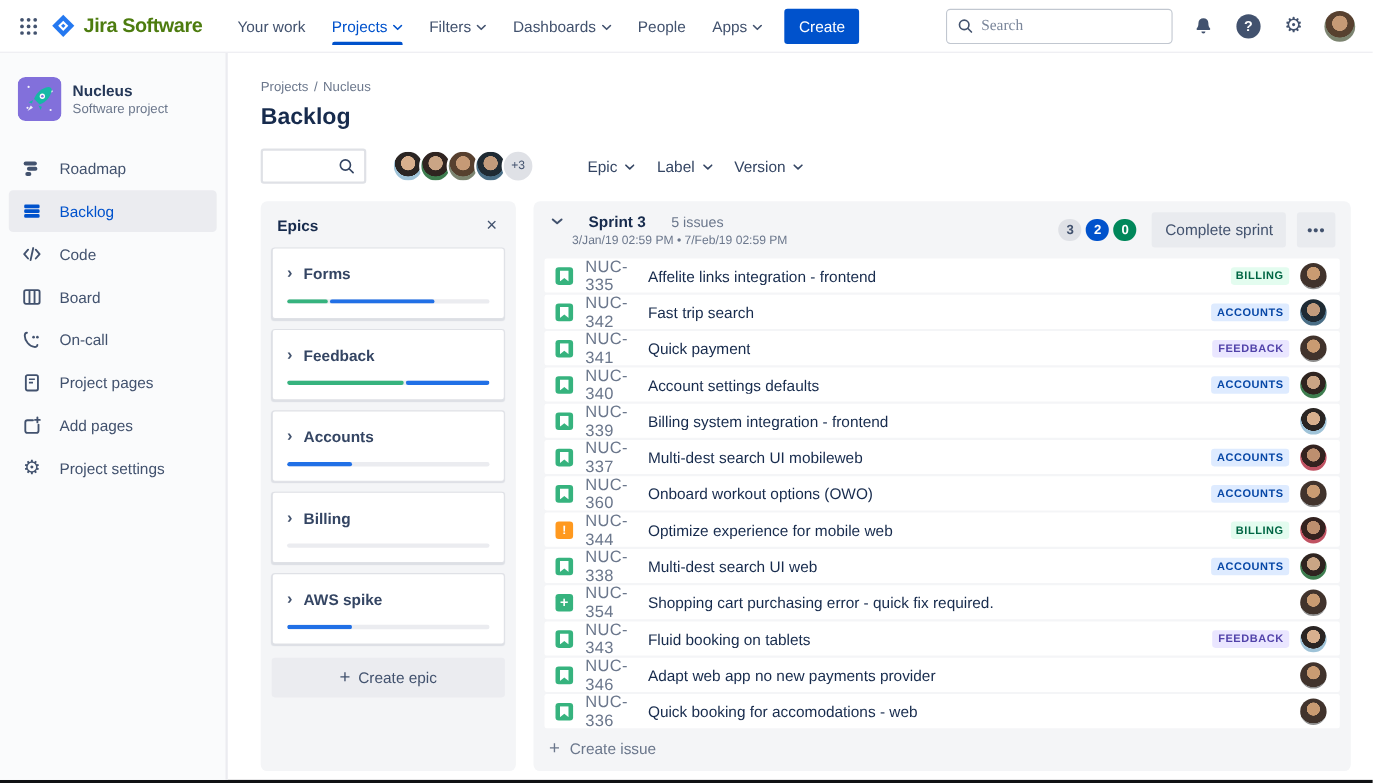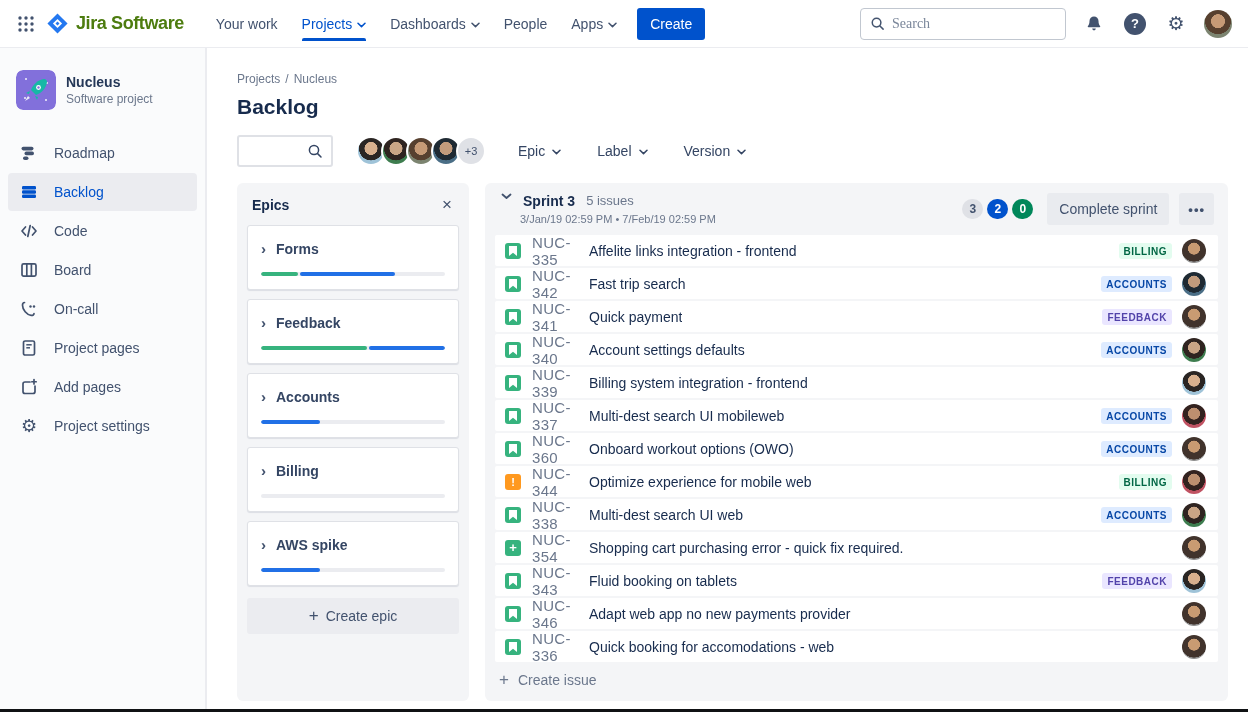--- a/index.html
+++ b/index.html
@@ -54,21 +54,21 @@
   .breadcrumb .crumb { cursor:pointer; }
   .page-title { font-size:21px; font-weight:600; color:#172B4D; margin-top:9px; }
   .toolbar { display:flex; align-items:center; margin-top:16px; }
   .tb-search { display:flex; align-items:center; width:96px; height:32px; border:2px solid #DFE1E6; border-radius:3px; padding:0 8px; background:#fff; }
   .tb-search input { border:none; outline:none; width:100%; font-size:13px; background:transparent; font-family:inherit; }
   .tb-search .mag { color:#344563; display:flex; }
   .tb-avatars { display:flex; margin-left:23px; }
   .tb-av { width:30px; height:30px; border:2px solid #fff; margin-left:-5px; cursor:pointer; }
   .tb-av:first-child { margin-left:0; }
   .tb-overflow { width:30px; height:30px; border-radius:50%; background:#DFE1E6; border:2px solid #fff; margin-left:-5px; font-size:11px; color:#42526E; display:flex; align-items:center; justify-content:center; cursor:pointer; }
-  .tb-filters { display:flex; gap:20px; margin-left:24px; }
+  .tb-filters { display:flex; gap:4px; margin-left:40px; }
   .filter-btn { display:flex; align-items:center; gap:7px; padding:6px 8px; font-size:14px; font-weight:500; color:#344563; cursor:pointer; border-radius:3px; }
 
   .content { display:flex; gap:16px; margin-top:16px; flex:1; min-height:0; padding-bottom:8px; }
 
   
   .epics-panel { width:232px; background:#F4F5F7; border-radius:6px; padding:10px; flex-shrink:0; display:flex; flex-direction:column; }
   .epics-head { display:flex; justify-content:space-between; align-items:flex-end; padding:3px 4px 12px 5px; }
   .epics-title { font-size:14px; font-weight:600; color:#172B4D; }
   .epics-close { color:#42526E; font-size:17px; line-height:1; cursor:pointer; padding:0 3px; }
   .epic-card { background:#fff; border:1px solid #DFE1E6; border-radius:3px; padding:15px 13px 13px; margin-bottom:9px; box-shadow:0 1px 1px rgba(9,30,66,.1); cursor:pointer; }
@@ -78,21 +78,21 @@
   .seg { height:100%; border-radius:2px; }
   .seg + .seg { margin-left:2px; }
   .seg.green { background:#36B37E; }
   .seg.blue { background:#2170E6; }
   .create-epic { margin-top:3px; background:#EBECF0; border-radius:3px; height:36px; display:flex; align-items:center; justify-content:center; gap:7px; font-size:14px; font-weight:500; color:#42526E; cursor:pointer; }
   .plus-glyph { font-size:17px; font-weight:400; line-height:1; margin-top:-1px; }
 
   
   .sprint-panel { flex:1; background:#F4F5F7; border-radius:6px; padding:8px 10px 6px; display:flex; flex-direction:column; min-width:0; }
   .sprint-head { display:flex; align-items:center; padding:2px 4px 10px 6px; }
-  .sprint-info .line1 { display:flex; gap:11px; }
+  .sprint-info .line1 { display:flex; align-items:center; gap:23px; }
   .sprint-caret { display:flex; color:#42526E; cursor:pointer; }
   .sprint-name { font-size:14px; font-weight:700; color:#172B4D; }
   .sprint-count { font-size:13px; color:#6B778C; }
   .sprint-dates { font-size:11px; color:#6B778C; margin-top:4px; margin-left:19px; }
   .sprint-actions { margin-left:auto; display:flex; align-items:center; gap:4px; }
   .counter { min-width:21px; height:20px; border-radius:10px; font-size:12px; font-weight:600; display:flex; align-items:center; justify-content:center; padding:0 6px; }
   .counter.gray { background:#DFE1E6; color:#42526E; }
   .counter.blue { background:#0052CC; color:#fff; }
   .counter.green { background:#00875A; color:#fff; }
   .btn-sub { background:#E9EBEF; border:none; border-radius:3px; color:#42526E; font-size:14px; font-weight:500; padding:0 12px; height:32px; margin-left:10px; cursor:pointer; font-family:inherit; }
@@ -151,20 +151,28 @@
       </div>
       <div class="nav-item active">
         <span>Projects</span>
         <span class="chev">
           <svg width="9" height="6" viewBox="0 0 9 6" fill="none">
             <path d="M1 1.2L4.5 4.6L8 1.2" stroke="currentColor" stroke-width="1.5" stroke-linecap="round" stroke-linejoin="round"></path>
           </svg>
         </span>
       </div>
       <div class="nav-item">
+        <span>Filters</span>
+        <span class="chev">
+          <svg width="9" height="6" viewBox="0 0 9 6" fill="none">
+            <path d="M1 1.2L4.5 4.6L8 1.2" stroke="currentColor" stroke-width="1.5" stroke-linecap="round" stroke-linejoin="round"></path>
+          </svg>
+        </span>
+      </div>
+      <div class="nav-item">
         <span>Dashboards</span>
         <span class="chev">
           <svg width="9" height="6" viewBox="0 0 9 6" fill="none">
             <path d="M1 1.2L4.5 4.6L8 1.2" stroke="currentColor" stroke-width="1.5" stroke-linecap="round" stroke-linejoin="round"></path>
           </svg>
         </span>
       </div>
       <div class="nav-item">
         <span>People</span>
       </div>

